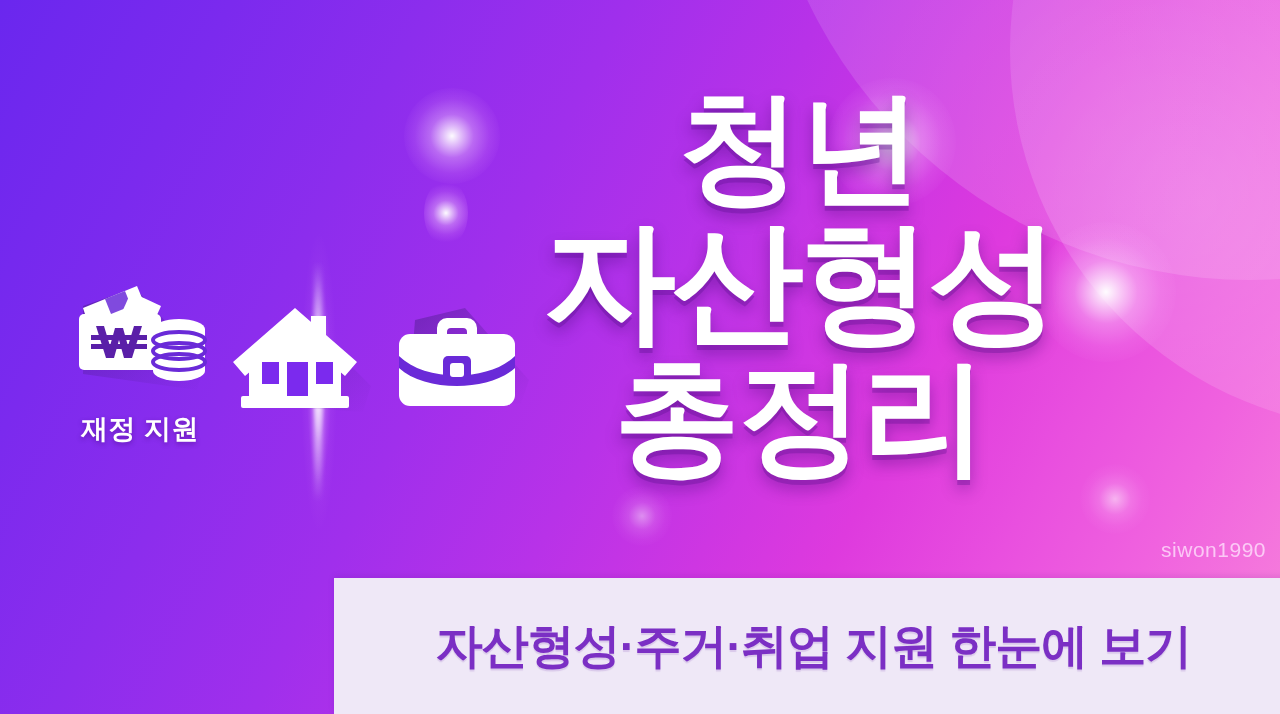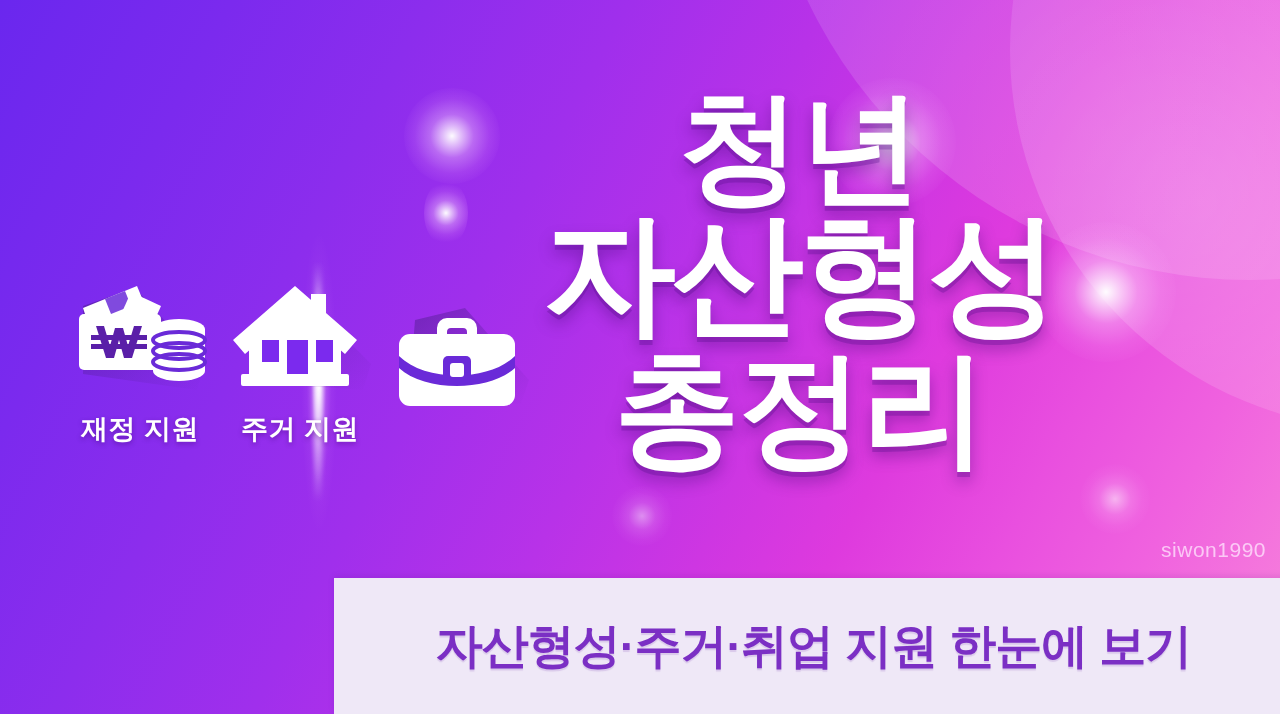--- a/index.html
+++ b/index.html
@@ -144,21 +144,21 @@
   .hline {
     color:#ffffff;
     font-weight:900;
     line-height:1.0;
     letter-spacing:-1px;
     text-shadow:
       0 5px 0 rgba(86,14,140,0.30),
       0 9px 16px rgba(70,10,120,0.42);
     white-space:nowrap;
   }
-  .hline.l1 { font-size:122px; margin-bottom:0; }
+  .hline.l1 { font-size:122px; margin-bottom:8px; }
   .hline.l2 { font-size:132px; margin-bottom:6px; letter-spacing:-4px; }
   .hline.l3 { font-size:126px; letter-spacing:-2px; }
 
   
   .watermark {
     position:absolute;
     right:14px; top:538px;
     font-size:21px;
     color:rgba(255,235,255,0.72);
     letter-spacing:0.5px;
@@ -261,21 +261,20 @@
 
           <path d="M70 26 L116 66 L116 96 L24 96 L24 66 Z" fill="#FFFFFF"></path>
 
           <rect x="16" y="96" width="108" height="12" rx="2" fill="#FFFFFF"></rect>
 
           <rect x="37" y="62" width="17" height="22" fill="#7B2AEE"></rect>
           <rect x="62" y="62" width="21" height="34" fill="#7B2AEE"></rect>
           <rect x="91" y="62" width="17" height="22" fill="#7B2AEE"></rect>
         </svg>
       </div>
-      <div class="flabel">주거 지원</div>
     </div>
 
     <div class="feature">
       <div class="ficon">
         <svg width="150" height="120" viewBox="0 0 150 120" aria-hidden="true">
           <defs>
             <linearGradient id="shadowC" x1="0" y1="0" x2="1" y2="1">
               <stop offset="0%" stop-color="#4A1C86" stop-opacity="0.5"></stop>
               <stop offset="100%" stop-color="#5A22A0" stop-opacity="0.0"></stop>
             </linearGradient>

